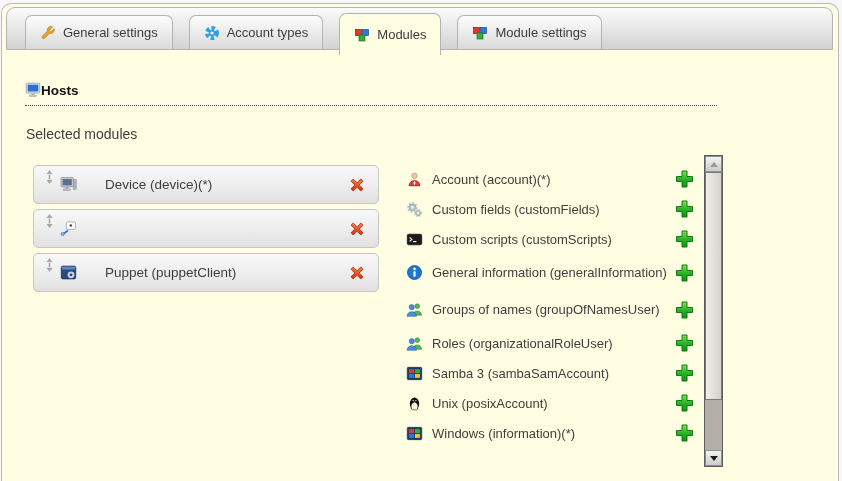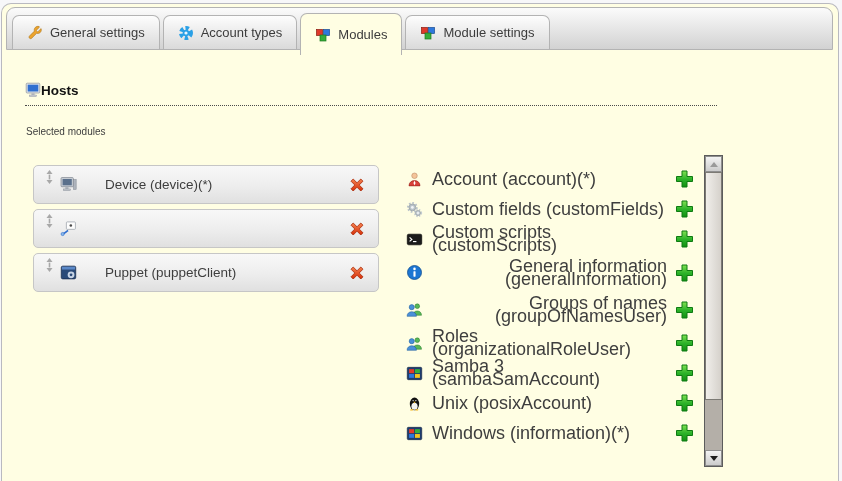--- a/index.html
+++ b/index.html
@@ -9,55 +9,55 @@
   
   .panel { position:absolute; left:1px; top:3px; width:838px; height:478px;
            background:#fffee3; border:1px solid #b9b9c0; border-bottom:none;
            border-radius:10px 10px 0 0; }
 
   
   .tabbar { position:absolute; left:6px; top:7px; width:827px; height:43px;
             background:linear-gradient(#fbfbfb,#d2d2d2); border:1px solid #b3b3b3;
             border-radius:9px 9px 0 0; display:flex; align-items:flex-end; padding-left:2px; }
   .tab { position:relative; display:flex; align-items:center; gap:7px;
-         font-size:13px; color:#3c3c3c; padding:0 14px; height:34px; margin-left:3px;
+         font-size:13px; color:#3c3c3c; padding:0 14px; height:34px; margin-left:16px;
          background:linear-gradient(#fdfdfd,#dadada); border:1px solid #b3b3b3; border-bottom:none;
          border-radius:7px 7px 0 0; cursor:pointer; white-space:nowrap; }
   .tab.active { background:#fffee3; height:42px; margin-bottom:-6px; z-index:3; }
   .ticon { width:16px; height:16px; display:inline-block; }
   .ticon svg { display:block; width:16px; height:16px; }
 
   
   .hosts-header { position:absolute; left:25px; top:82px; width:692px; display:flex;
                   align-items:center; padding-bottom:7px;
                   border-bottom:1px dotted #4a4a4a; font-weight:bold; font-size:13.5px; color:#101010; }
 
-  .col-heading { position:absolute; top:126px; font-size:10px; color:#3d3d3d; }
+  .col-heading { position:absolute; top:126px; font-size:14px; color:#3d3d3d; }
   .col-heading.left { left:26px; } .col-heading.right { left:403px; }
 
   
   .sel-list { position:absolute; left:33px; top:165px; width:346px; display:flex;
               flex-direction:column; gap:5px; }
   .sel-row { position:relative; height:39px; border:1px solid #c6c6c6; border-radius:5px;
              background:linear-gradient(#f8f8f8, #ededed 55%, #e0e0e0);
              display:flex; align-items:center; cursor:move; }
   .sel-handle { position:absolute; left:11px; top:4px; width:9px; height:14px; cursor:ns-resize; }
   .sel-icon { margin-left:26px; width:17px; height:17px; }
   .sel-icon svg, .av-icon svg { display:block; width:17px; height:17px; }
   .sel-label { margin-left:28px; font-size:13.5px; color:#3e3e3e; }
   .del-btn { position:absolute; right:11px; top:50%; transform:translateY(-50%);
              width:20px; height:20px; border:none; background:transparent; cursor:pointer; padding:0; }
 
   
   .av-list { position:absolute; left:403px; top:156px; width:300px; height:311px; overflow:hidden; }
   .av-row { position:relative; display:flex; align-items:center; }
-  .av-row.h1 { height:30px; } .av-row.h2 { height:37px;text-align:right; }
+  .av-row.h1 { height:30px; } .av-row.h2 { height:37px; }
   .av-row.first { margin-top:8px; }
   .av-icon { width:17px; height:17px; flex:0 0 17px; margin-left:3px; }
-  .av-label { margin-left:9px; width:235px; font-size:18px; color:#3e3e3e; line-height:13px; }
+  .av-label { margin-left:9px; width:235px; font-size:13px; color:#3e3e3e; line-height:13px; }
   .add-btn { position:absolute; left:272px; top:50%; transform:translateY(-50%);
              width:19px; height:19px; border:none; background:transparent; cursor:pointer; padding:0; }
 
   
   .scrollbar { position:absolute; left:704px; top:155px; width:19px; height:312px;
                border:1px solid #5c5c5c; background:#b4afa8; }
   .sb-btn { position:absolute; left:0; width:17px; height:16px;
             background:linear-gradient(#f3f3f3,#cccccc); border:1px solid #8f8f8f;
             display:flex; align-items:center; justify-content:center; cursor:pointer; }
   .sb-up { top:0; } .sb-down { bottom:0; }

